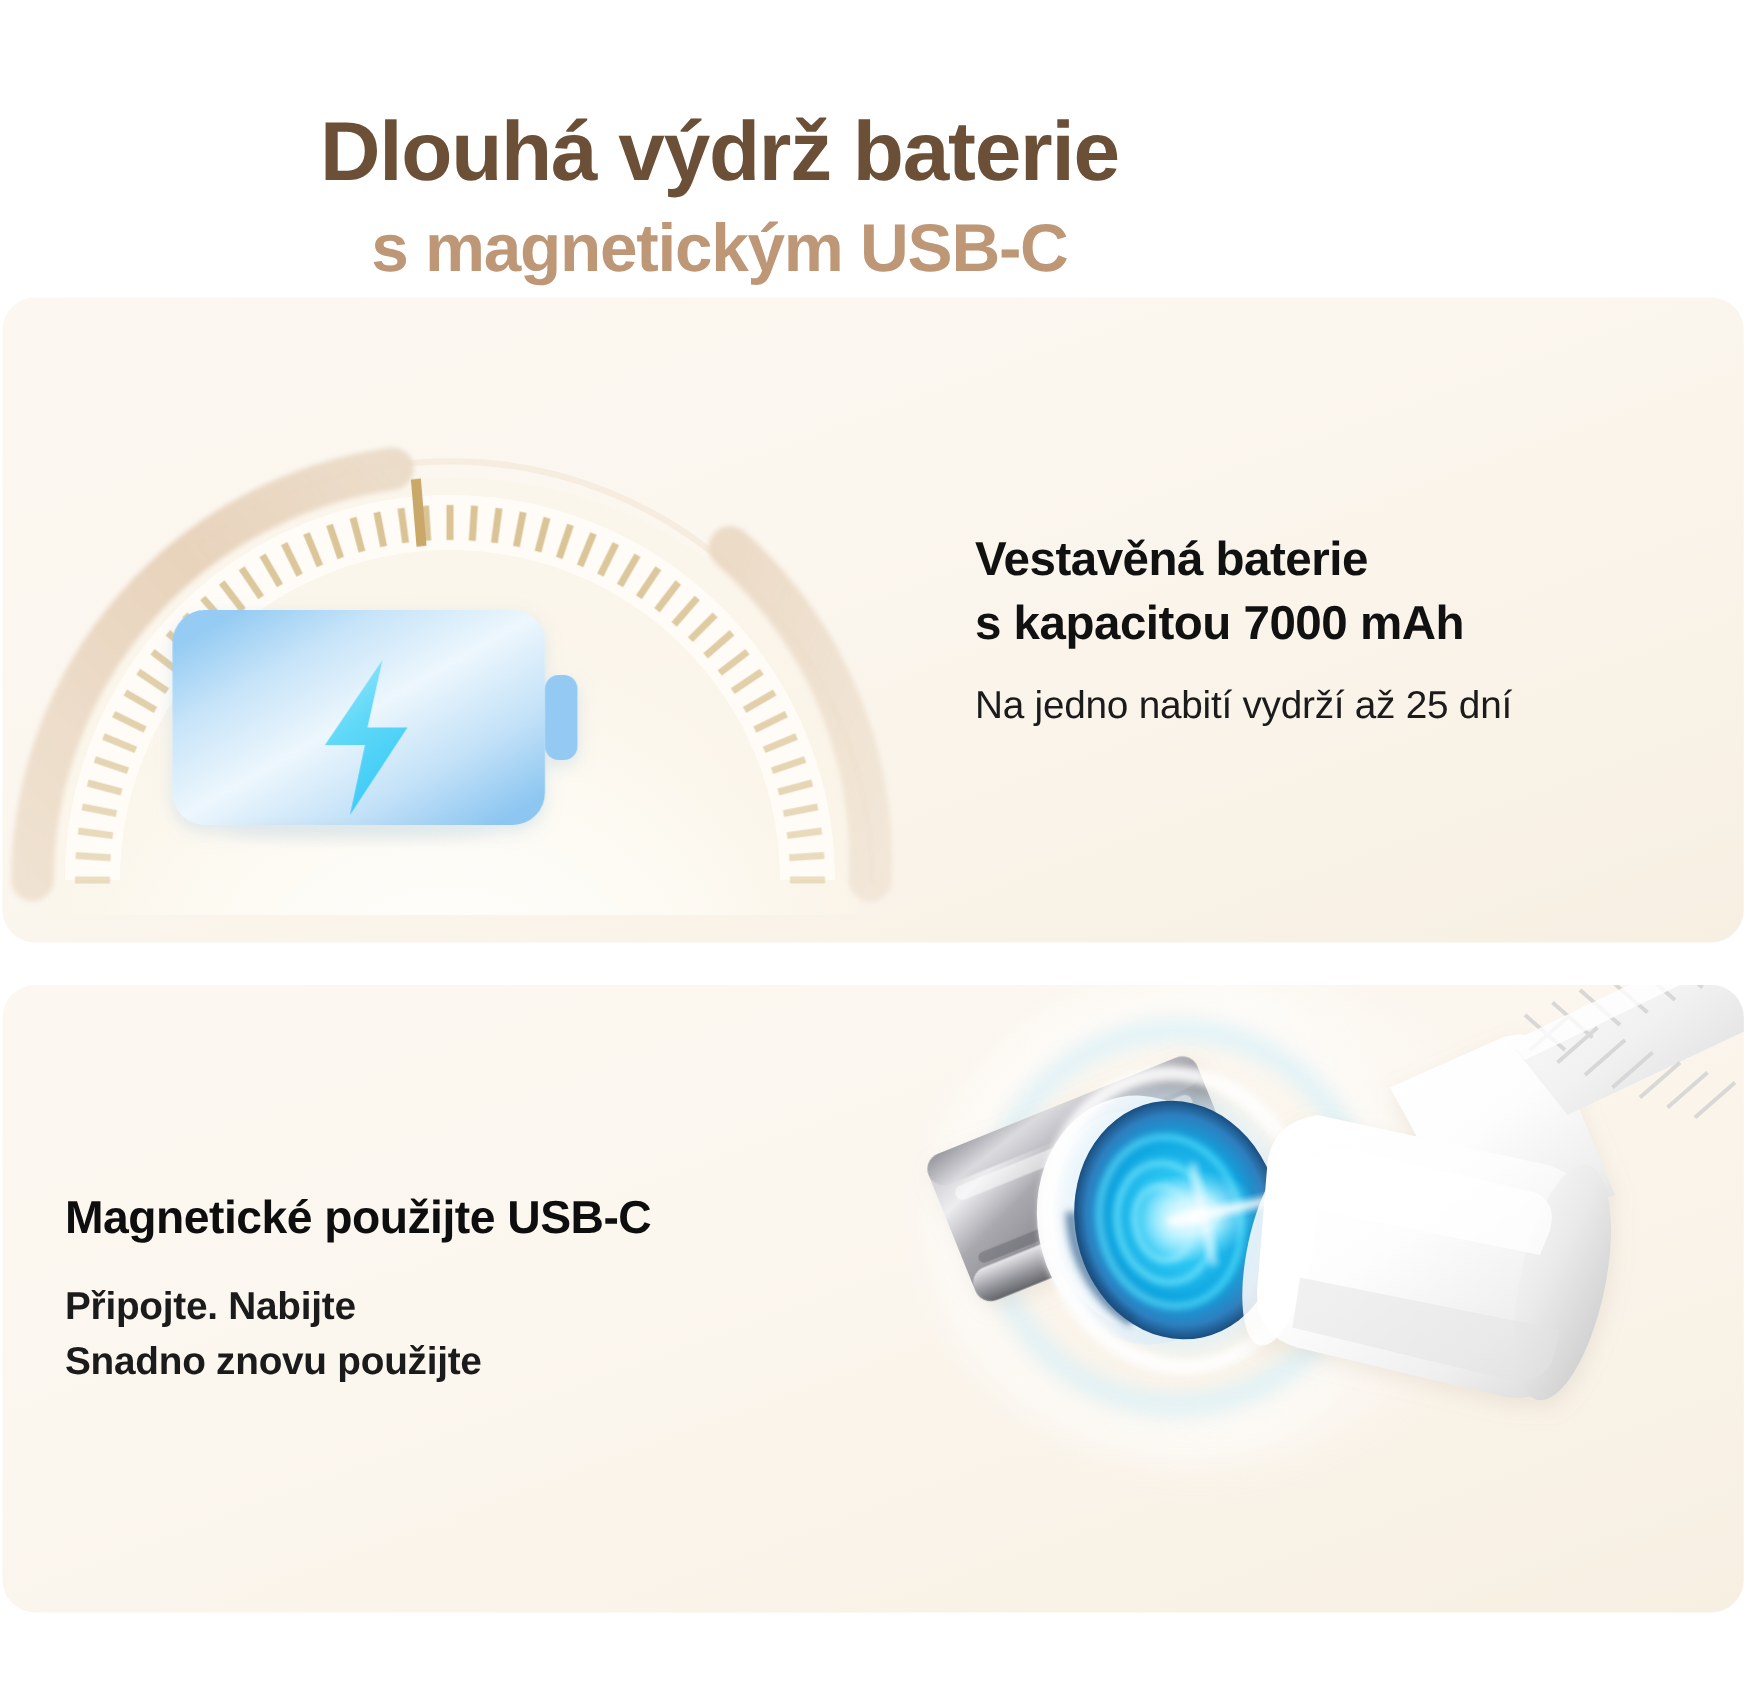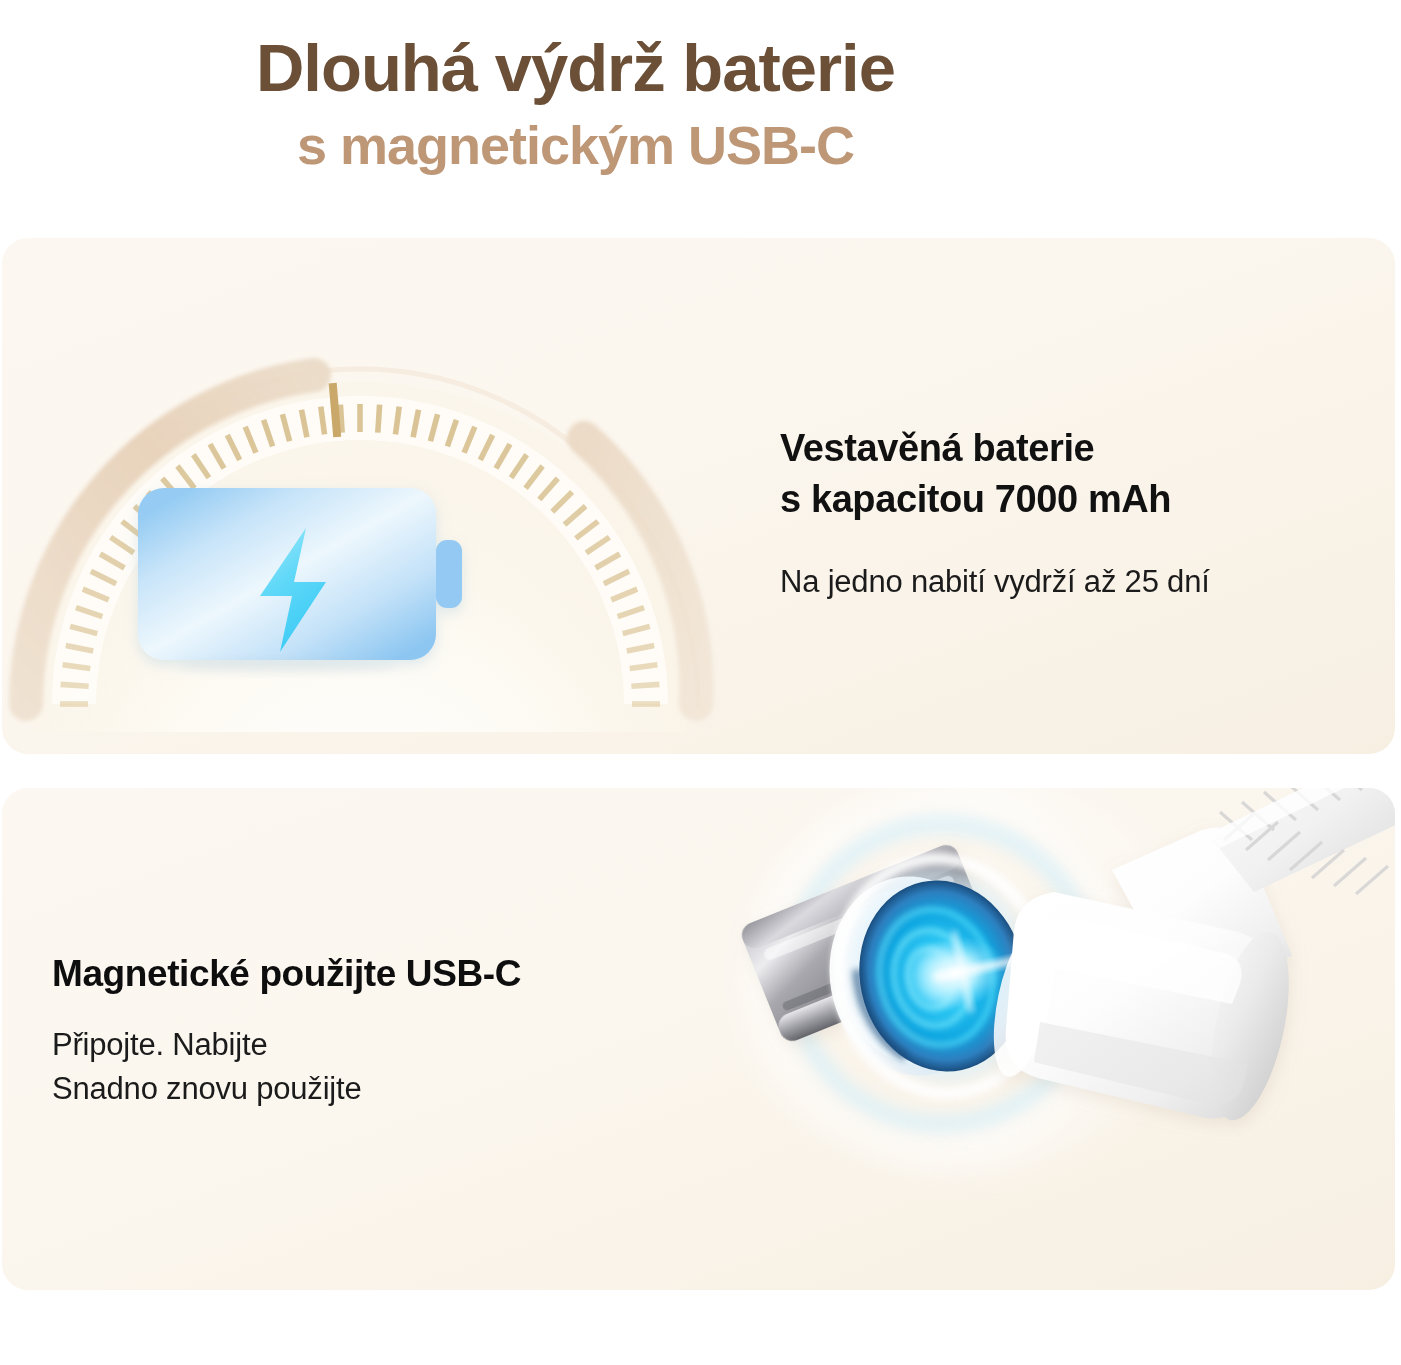--- a/index.html
+++ b/index.html
@@ -9,21 +9,21 @@
     background:#ffffff;
     font-family:"Liberation Sans", sans-serif;
     overflow:hidden;
   }
 
   .page { position:relative; width:1401px; height:1365px; background:#fff; }
 
   
   .header { position:absolute; top:0; left:0; width:1151px; height:232px;
             display:flex; flex-direction:column; align-items:center;
-            justify-content:flex-start; padding-top:30px; }
+            justify-content:flex-end; padding-top:30px; }
   .title-line1 {
     font-size:67px; font-weight:bold; letter-spacing:-1px;
     color:#6B4F37; line-height:1.12; white-space:nowrap;
   }
   .title-line2 {
     font-size:54px; font-weight:bold; letter-spacing:-1px;
     color:#BE9777; line-height:1.2; white-space:nowrap; margin-top:8px;
   }
 
   
@@ -39,32 +39,32 @@
   .gauge-wrap { position:absolute; left:-10px; top:14px; width:760px; height:480px; }
   .gauge-svg { position:absolute; left:0; top:0; }
 
   
   .c1-text { position:absolute; left:778px; top:185px; width:590px; }
   .c1-head {
     font-size:38px; font-weight:bold; color:#111111;
     line-height:1.35; letter-spacing:-0.4px; white-space:nowrap;
   }
   .c1-sub {
-    margin-top:38px; font-size:31px; font-weight:400; color:#1b1b1b;
+    margin-top:20px; font-size:31px; font-weight:400; color:#1b1b1b;
     letter-spacing:-0.2px; white-space:nowrap;
   }
 
   
   .c2-text { position:absolute; left:50px; top:165px; width:660px; }
   .c2-head {
     font-size:37px; font-weight:bold; color:#0e0e0e;
     letter-spacing:-0.4px; white-space:nowrap;
   }
   .c2-sub {
-    margin-top:28px; font-size:31px; font-weight:400; color:#1b1b1b;
+    margin-top:28px; font-size:31px; font-weight:700; color:#1b1b1b;
     line-height:1.42; letter-spacing:-0.2px; white-space:nowrap;
   }
 
   
   .conn-wrap { position:absolute; left:640px; top:-10px; width:760px; height:512px; }
   .conn-svg { position:absolute; left:0; top:0; }
 </style>
 </head>
 <body>
 

